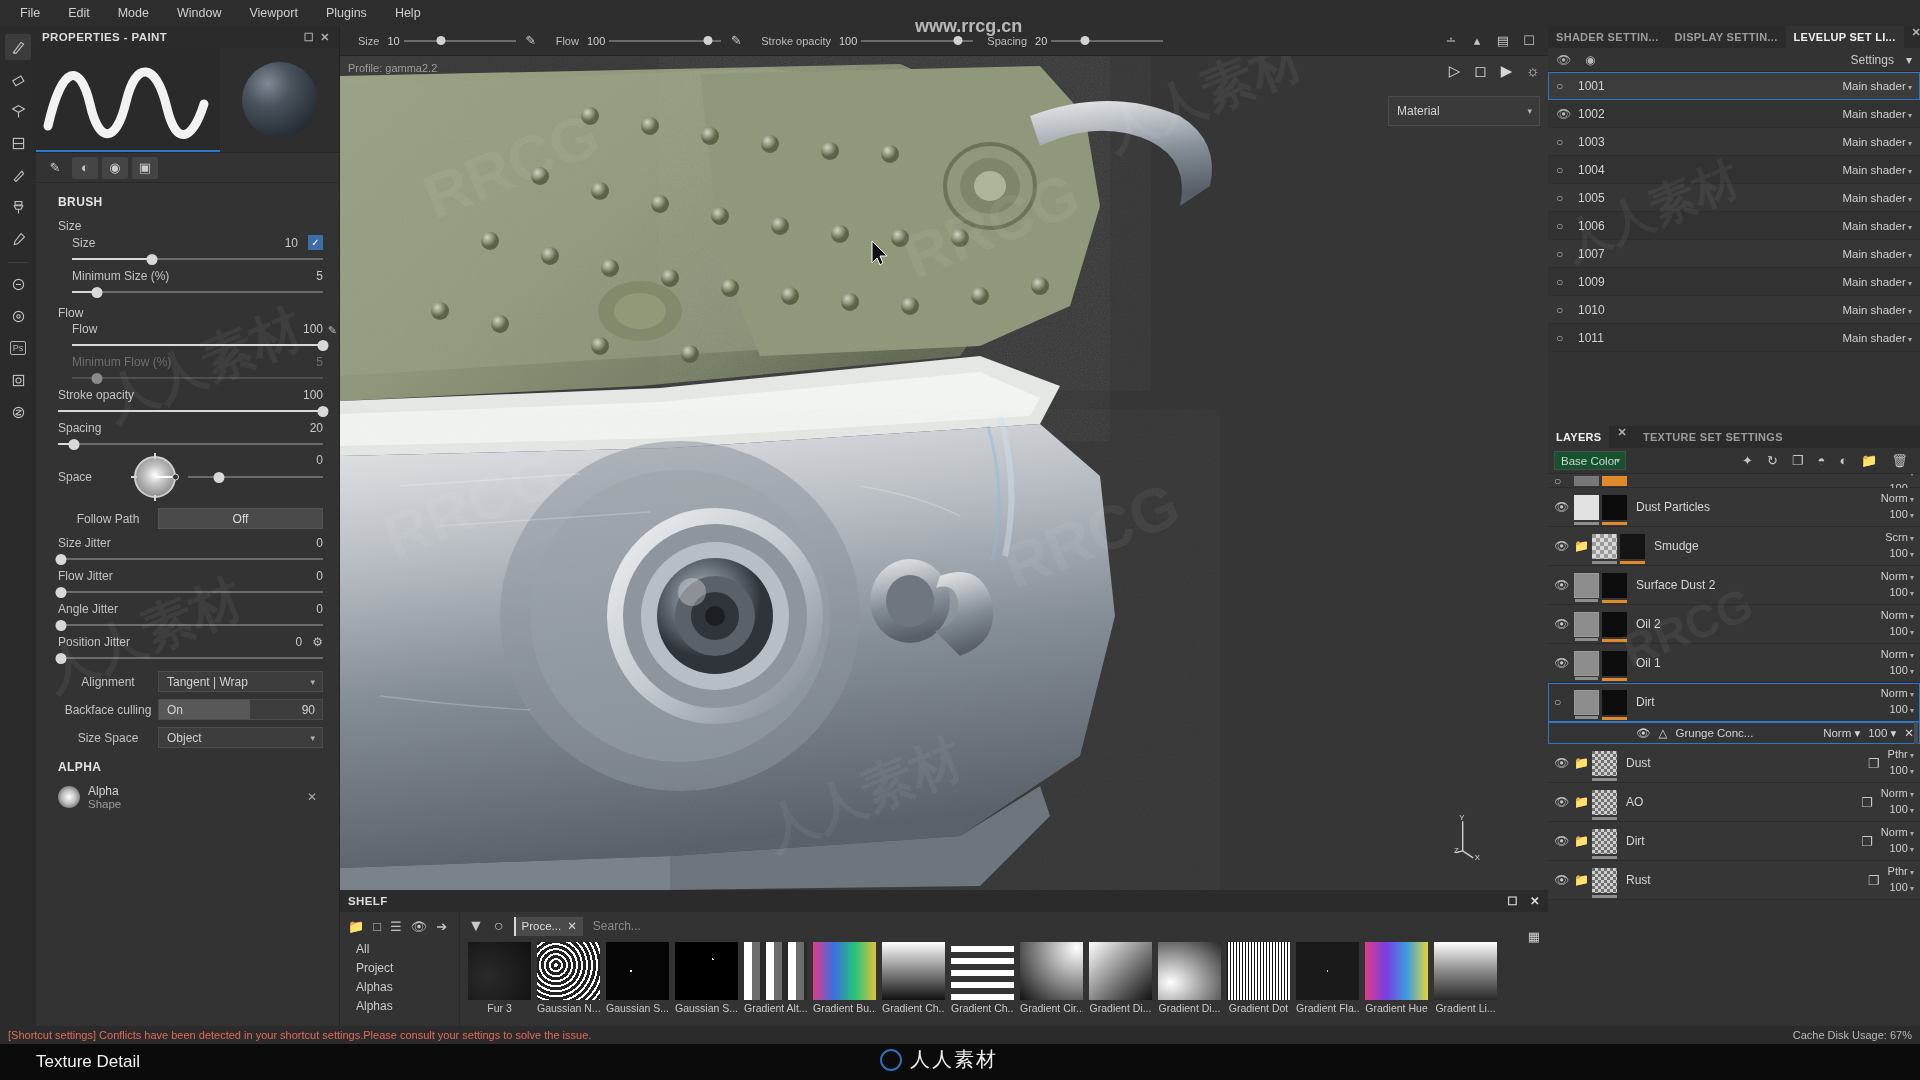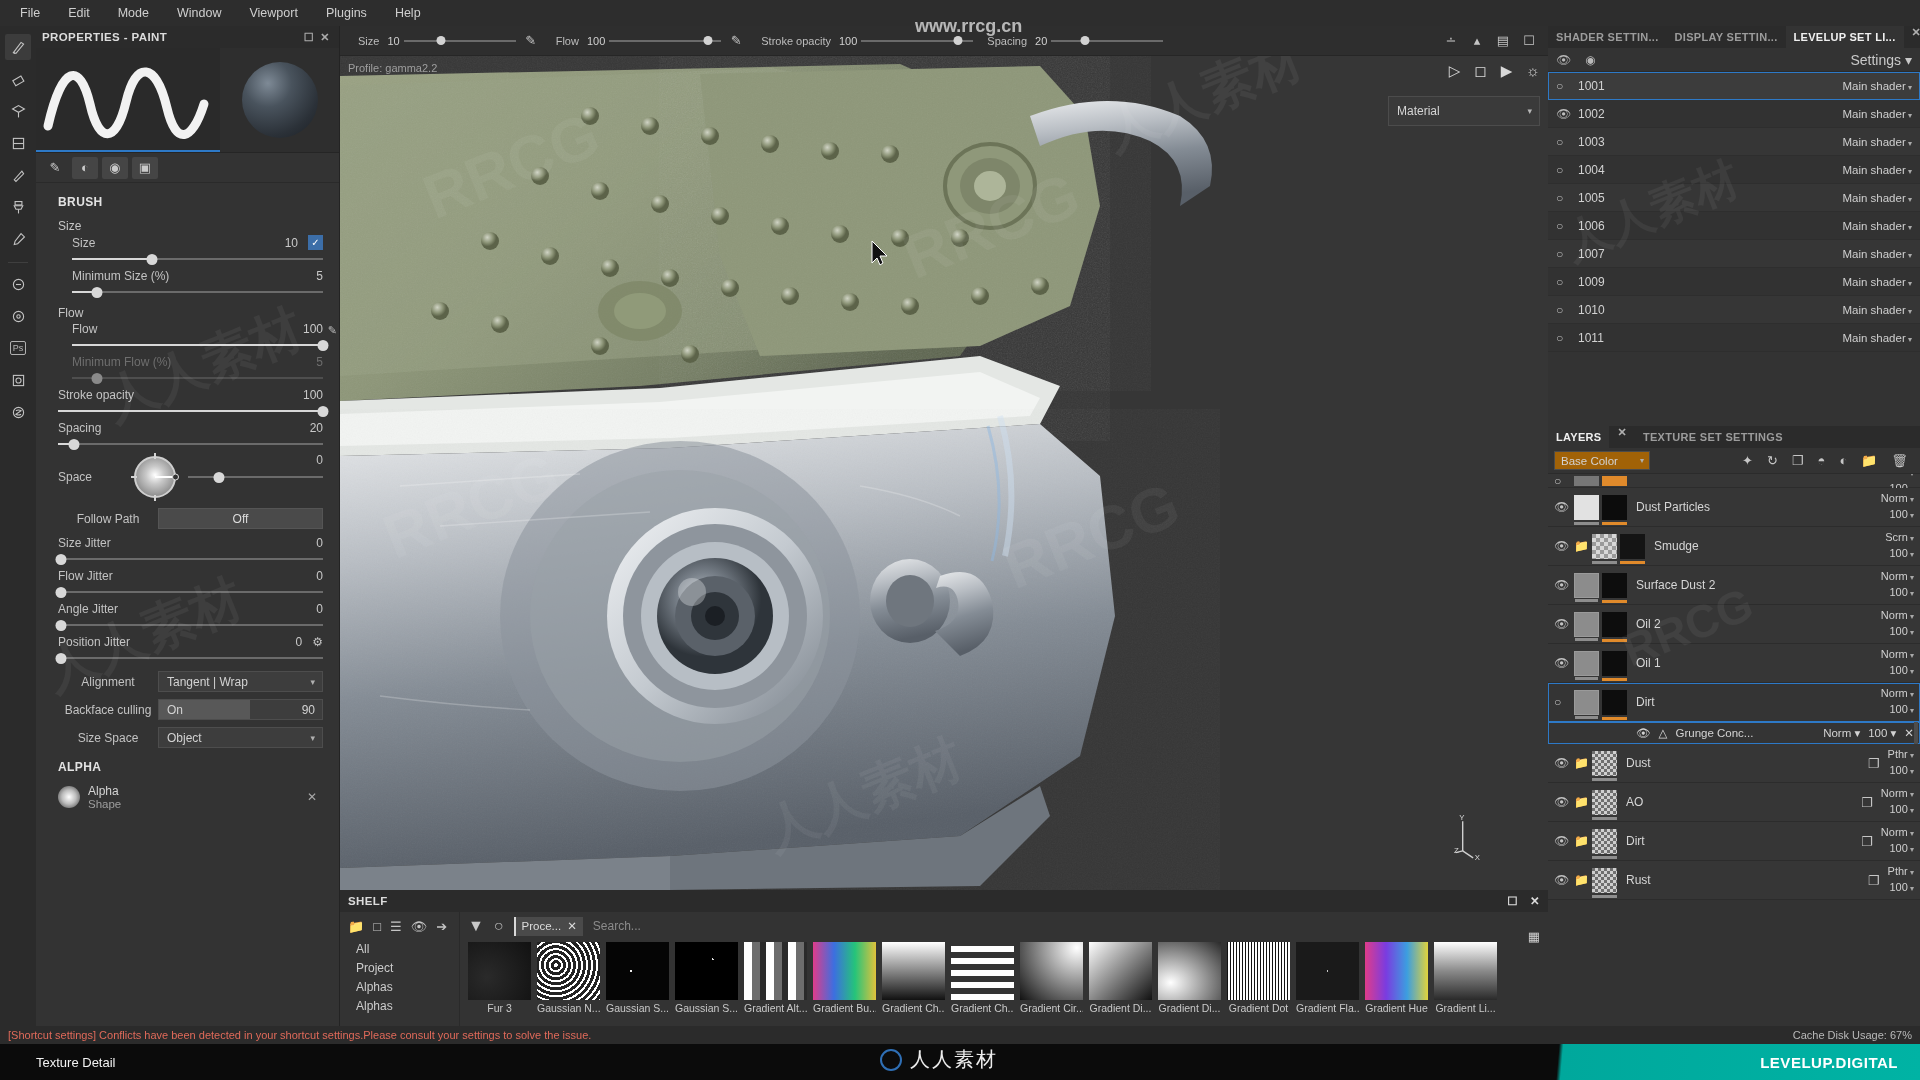--- a/index.html
+++ b/index.html
@@ -149,35 +149,35 @@
 
   
   .tsl { position:absolute; left:1548px; top:26px; width:372px; height:400px; background:#333; }
   .tabbar { height:22px; background:#2b2b2b; display:flex; align-items:flex-start; font-size:11px;
     font-weight:bold; letter-spacing:.3px; color:#9c9c9c; }
   .tabbar .tab { padding:0 8px; line-height:22px; white-space:nowrap; }
   .tabbar .tab.act { color:#f0f0f0; background:#333; }
   .tabbar .closex { margin-left:auto; padding:0 8px; color:#b0b0b0; font-size:11px; }
   .tsl-tools { height:24px; display:flex; align-items:center; padding:0 8px; gap:14px;
     color:#b9b9b9; font-size:12px; border-bottom:1px solid #2b2b2b;}
-  .tsl-tools .right { margin-left:auto; display:flex; align-items:flex-end; gap:4px; font-size:14px; color:#c9c9c9;}
+  .tsl-tools .right { margin-left:auto; display:flex; align-items:flex-end; gap:12px; font-size:12px; color:#c9c9c9;}
   .tsrow { height:28px; display:flex; align-items:center; padding:0 8px; font-size:12px;
     color:#d2d2d2; border-bottom:1px solid #2e2e2e; background:#363636; }
   .tsrow.alt { background:#323232; }
   .tsrow.sel { background:#3c3c3c; outline:1px solid #2d79c7; outline-offset:-1px; }
   .tsrow .eye { width:22px; color:#bdbdbd; font-size:12px; }
   .tsrow .nm { flex:1; }
   .tsrow .shd { font-size:11.5px; color:#cfcfcf; }
   .tsrow .shd::after { content:" \25BE"; font-size:8px; color:#aaa; }
 
   
   .layers { position:absolute; left:1548px; top:426px; width:372px; height:610px; background:#333; }
   .lay-tools { height:26px; display:flex; align-items:center; padding:0 6px; gap:0;
     border-bottom:1px solid #2b2b2b; }
-  .chanSel { width:96px; height:19px; background:#a16207; border:1px solid #4b4b4b;
+  .chanSel { width:72px; height:19px; background:#14532d; border:1px solid #4b4b4b;
     font-size:11.5px; color:#d2d2d2; display:flex; align-items:center; padding:0 6px; position:relative; }
   .chanSel::after { content:"\25BE"; position:absolute; right:5px; font-size:8px; color:#b0b0b0; }
   .lay-tools .icons { margin-left:auto; display:flex; gap:14px; color:#c6c6c6; font-size:13px; padding-right:6px;}
   .laylist { height:556px; overflow:hidden; position:relative; }
   .lrow { height:39px; display:flex; align-items:center; padding:0 6px; font-size:12px;
     color:#d6d6d6; border-bottom:1px solid #2c2c2c; background:#363636; position:relative; }
   .lrow .eye { width:20px; color:#c2c2c2; font-size:12px; }
   .lrow .fold { width:18px; color:#c9c9c9; font-size:12px; }
   .thumbsm { width:25px; height:25px; margin-right:3px; background:#555; position:relative; }
   .thumbsm .bar { position:absolute; left:0; right:0; bottom:-5px; height:3px; background:#8d8d8d; }
@@ -192,21 +192,21 @@
     font-size:11.5px; color:#d3d3d3; background:#343434; border-bottom:1px solid #2c2c2c;
     outline:1px solid #2d79c7; outline-offset:-1px; }
   .scrollbar { position:absolute; right:2px; top:0; width:4px; background:#4d4d4d; }
 
   
   .statusline { position:absolute; left:0; top:1026px; width:1920px; height:18px; background:#2b2b2b;
     display:flex; align-items:center; padding:0 8px; font-size:11px; color:#e06a5a; }
   .statusline .cache { margin-left:auto; color:#b9b9b9; font-size:11px; }
   .bottombar { position:absolute; left:0; top:1044px; width:1920px; height:36px; background:#0b0b0b;
     display:flex; align-items:center; }
-  .bottombar .ttl { font-size:13px; color:#f2f2f2; padding-left:36px; }
+  .bottombar .ttl { font-size:17px; color:#f2f2f2; padding-left:36px; }
   .brandbar { position:absolute; right:0; top:1044px; height:36px; width:420px;
     background:linear-gradient(95deg, #0b0b0b 0%, #0b0b0b 14%, #00a89c 15%, #00b3a4 100%);
     display:flex; align-items:center; justify-content:flex-end; }
   .brandbar .bt { font-size:15px; font-weight:bold; color:#ffffff; padding-right:22px; letter-spacing:.5px; }
   .rrcglogo { position:absolute; left:880px; top:1046px; display:flex; align-items:center; gap:8px; }
   .rrcglogo .cn { font-size:20px; color:#ededed; letter-spacing:2px; }
   .rrcglogo .mark { width:22px; height:22px; border-radius:50%; border:2px solid #2f6fb5; }
 
   
   .wm { position:absolute; color:rgba(255,255,255,0.055); font-weight:bold; pointer-events:none;
@@ -1054,23 +1054,20 @@
     </span>
   </div>
 
   <div class="bottombar">
     <span class="ttl">Texture Detail</span>
   </div>
   <div class="rrcglogo">
     <span class="mark"></span>
     <span class="cn">人人素材</span>
   </div>
-  <div class="brandbar">
-    <span class="bt">LEVELUP.DIGITAL</span>
-  </div>
 
   <div class="wm" style="left:420px;top:130px;font-size:62px;">RRCG</div>
   <div class="wm" style="left:900px;top:190px;font-size:62px;">RRCG</div>
   <div class="wm" style="left:380px;top:470px;font-size:62px;">RRCG</div>
   <div class="wm" style="left:1000px;top:500px;font-size:62px;">RRCG</div>
   <div class="wm" style="left:100px;top:330px;font-size:52px;">人人素材</div>
   <div class="wm" style="left:760px;top:760px;font-size:52px;">人人素材</div>
   <div class="wm" style="left:1560px;top:180px;font-size:46px;">人人素材</div>
   <div class="wm" style="left:1620px;top:600px;font-size:46px;">RRCG</div>
   <div class="wm" style="left:1100px;top:60px;font-size:52px;">人人素材</div>

